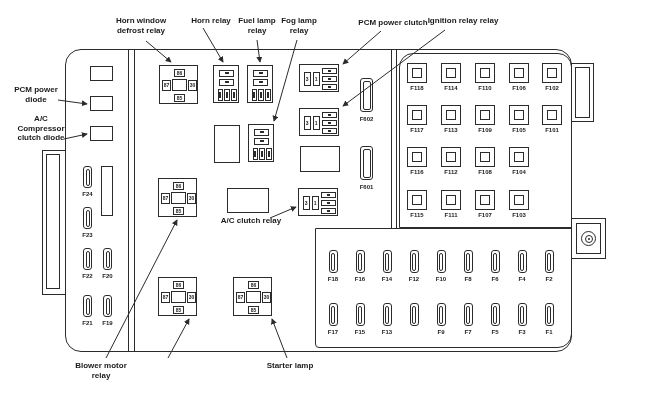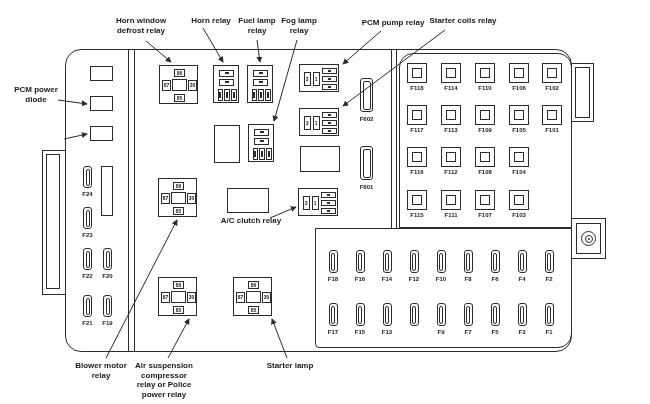--- a/index.html
+++ b/index.html
@@ -59,26 +59,26 @@
     <div class="abs box" style="left:9px;top:12px;width:15px;height:15px;border-radius:50%;">
       <div class="abs box" style="left:2.5px;top:2.5px;width:8px;height:8px;border-radius:50%;"></div>
       <div class="abs ln" style="left:5.5px;top:5.5px;width:2px;height:2px;border-radius:50%;"></div>
     </div>
   </div>
 
   <div class="abs callout" style="left:114px;top:16px;width:54px;">Horn window defrost relay</div>
   <div class="abs callout" style="left:178px;top:16px;width:50px;margin-left:8px;">Horn relay</div>
   <div class="abs callout" style="left:235px;top:16px;width:44px;">Fuel lamp relay</div>
   <div class="abs callout" style="left:279px;top:16px;width:40px;">Fog lamp relay</div>
-  <div class="abs callout" style="left:358px;top:18px;width:70px;">PCM pump relay</div>
-  <div class="abs callout" style="left:423px;top:16px;width:80px;">Starter coils relay</div>
+  <div class="abs callout" style="left:358px;top:18px;width:70px;">PCM power clutch</div>
+  <div class="abs callout" style="left:423px;top:16px;width:80px;">Ignition relay relay</div>
   <div class="abs callout" style="left:10px;top:85px;width:52px;">PCM power diode</div>
+  <div class="abs callout" style="left:16px;top:114px;width:50px;">A/C Compressor clutch diode</div>
   <div class="abs callout" style="left:216px;top:216px;width:70px;">A/C clutch relay</div>
   <div class="abs callout" style="left:74px;top:361px;width:54px;">Blower motor relay</div>
-  <div class="abs callout" style="left:134px;top:361px;width:60px;">Air suspension compressor relay or Police power relay</div>
   <div class="abs callout" style="left:260px;top:361px;width:60px;">Starter lamp</div>
 
   <svg class="arrows" width="650" height="404">
     <defs>
       <marker id="ah" markerWidth="7" markerHeight="7" refX="5.2" refY="3" orient="auto">
         <path d="M0,0 L6,3 L0,6 z" fill="#2b2b2b"></path>
       </marker>
     </defs>
     <g stroke="#2b2b2b" stroke-width="1">
       <line x1="146" y1="41" x2="171" y2="62" marker-end="url(#ah)"></line>

